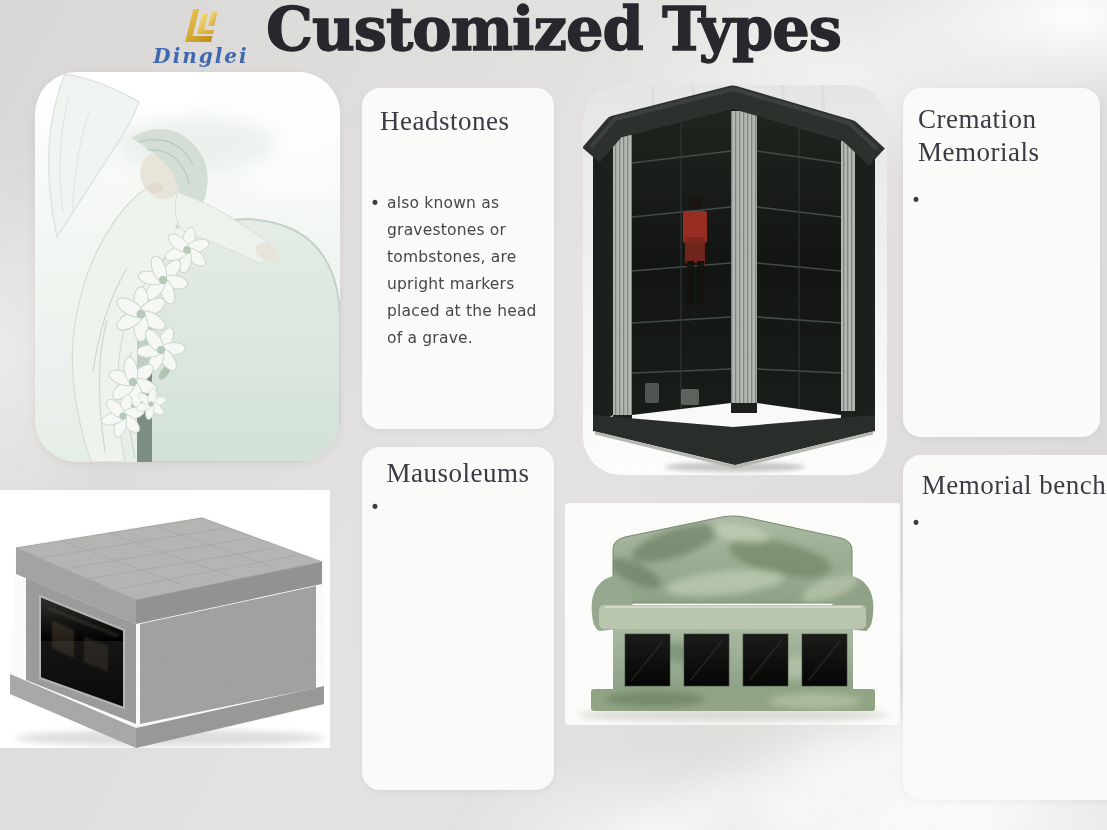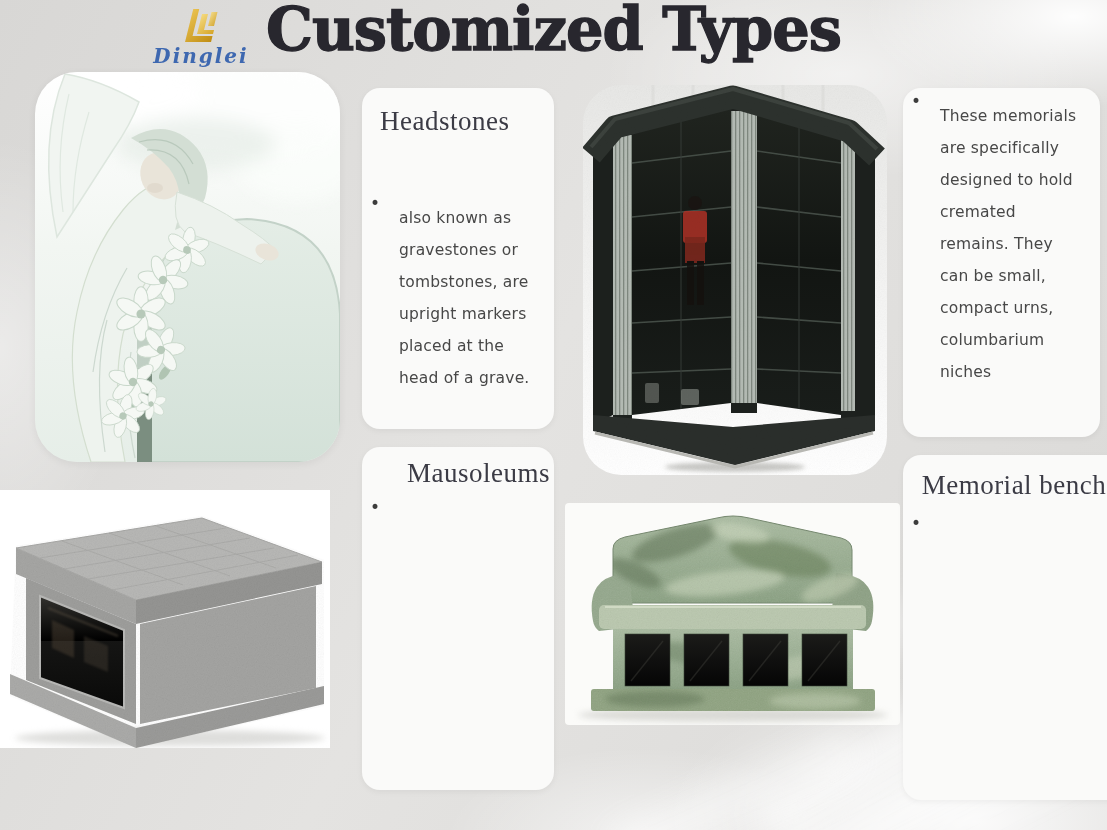--- a/index.html
+++ b/index.html
@@ -44,25 +44,25 @@
   .card-headstones{left:362px;top:88px;width:192px;height:341px;}
   .card-cremation{left:903px;top:88px;width:197px;height:349px;}
   .card-mausoleums{left:362px;top:447px;width:192px;height:343px;}
   .card-bench{left:903px;top:455px;width:222px;height:345px;}
   .card h2{
     font-family:"Liberation Serif","DejaVu Serif",serif;font-weight:500;
     font-size:27px;line-height:1.22;color:#3b3b45;letter-spacing:.5px;margin:0;
   }
   .card-headstones h2{margin:17px 16px 52px 18px;}
   .card-cremation  h2{margin:15px 12px 18px 15px;}
-  .card-mausoleums h2{margin:10px 4px 4px;text-align:right;}
+  .card-mausoleums h2{margin:10px 4px 4px;text-align:center;}
   .card-bench      h2{margin:14px 10px 8px;text-align:center;}
   .bullet{display:flex;gap:7px;padding:0 8px;}
   .bullet .dot{flex:0 0 10px;text-align:center;font-size:17px;line-height:27px;color:#3c3c3c;}
-  .bullet p{margin:12px;font-size:15.5px;line-height:32px;color:#474747;letter-spacing:.2px;}
+  .bullet p{margin:0;font-size:15.5px;line-height:27px;color:#474747;letter-spacing:.2px;}
 </style>
 </head>
 <body>
 
 <div class="slide">
 
   <div class="streak s1"></div>
   <div class="streak s2"></div>
   <div class="streak s3"></div>
   <div class="streak s4"></div>
@@ -236,23 +236,23 @@
       </g>
       <path d="M8,70 L32,42 L150,12 L266,46 L294,72" stroke="#2c312d" stroke-width="23" fill="none" stroke-linejoin="round"></path>
       <path d="M8,62 L32,34 L150,4 L266,38 L294,64" stroke="#3c423d" stroke-width="4" fill="none" stroke-linejoin="round"></path>
       <path d="M10,330 L150,342 L292,330 L292,346 L152,380 L10,346 Z" fill="#2a2e2b"></path>
       <path d="M12,348 L152,382 L290,348" stroke="#b9b9b4" stroke-width="3" fill="none"></path>
       <rect x="6" y="0" width="292" height="390" filter="url(#speckle)" opacity=".08" style="mix-blend-mode:multiply"></rect>
     </svg>
   </figure>
 
   <section class="card card-cremation">
+    <h2>Cremation Memorials</h2>
     <div class="bullet">
       <span class="dot">•</span>
-      <p>These memorials are specifically designed to hold cremated remains. They can be small, compact urns, columbarium niches</p>
     </div>
   </section>
 
   <figure class="photo-mausoleum">
     <svg width="330" height="258" viewBox="0 0 330 258">
       <defs>
         <linearGradient id="glossG" x1="0" y1="0" x2="0" y2="1">
           <stop offset="0" stop-color="#33322e"></stop>
             <stop offset=".4" stop-color="#15514"></stop>
             <stop offset=".4" stop-color="#151514"></stop>

